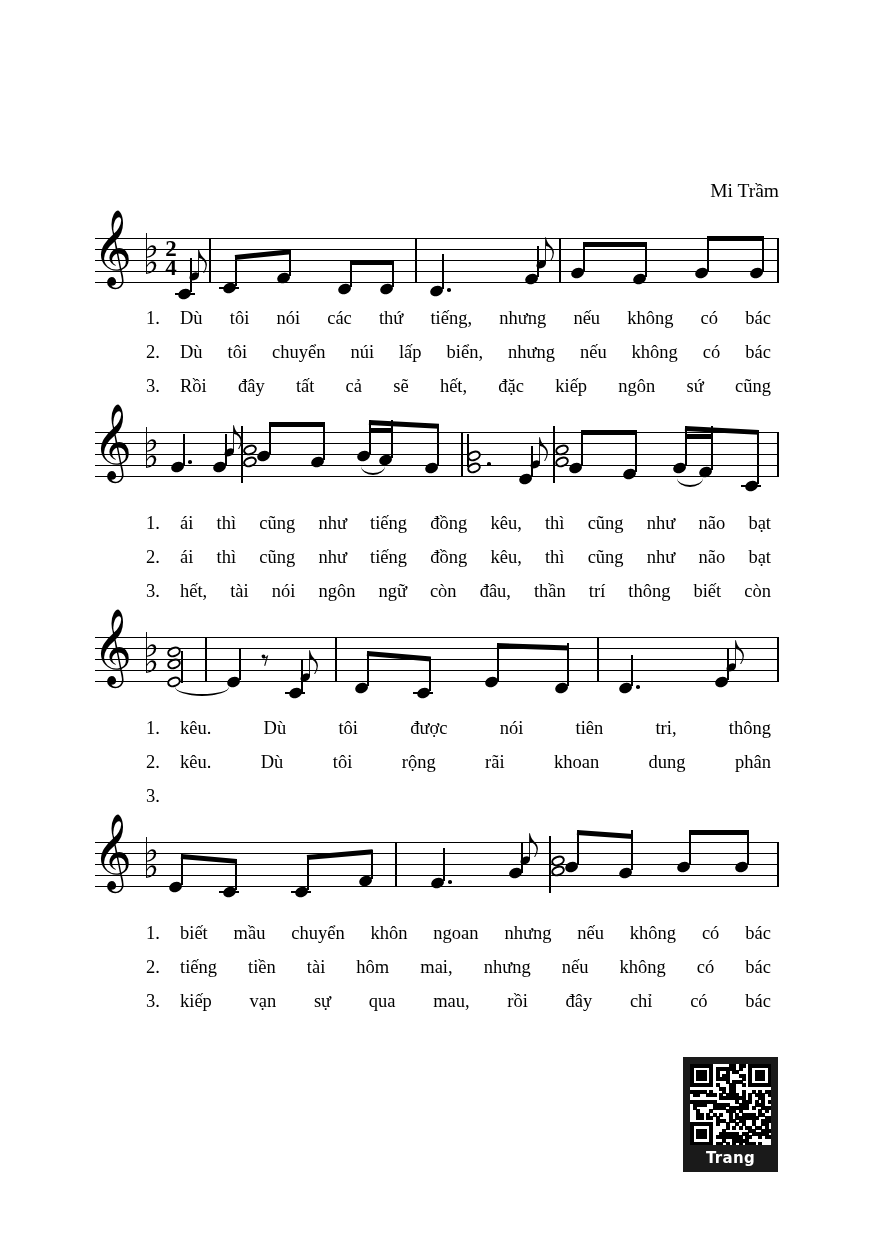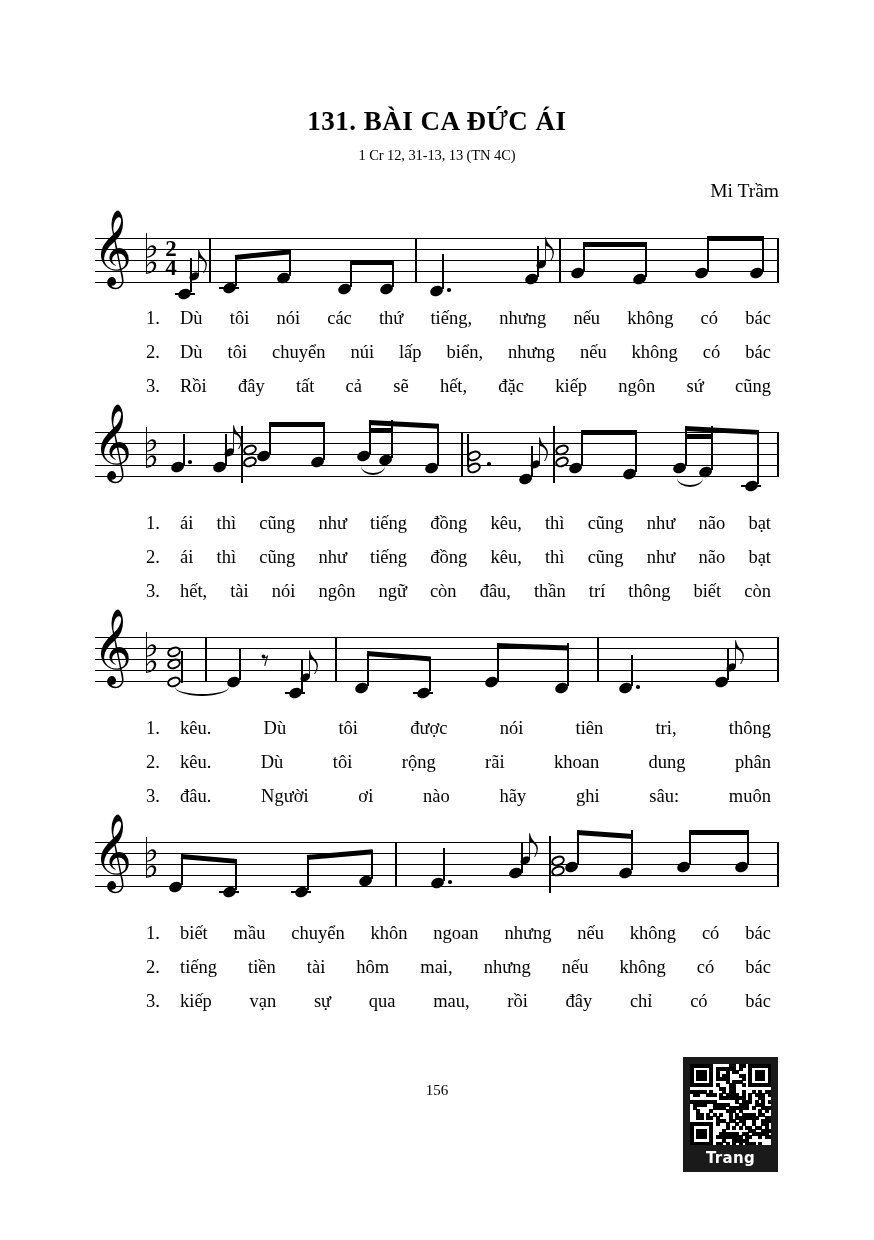--- a/index.html
+++ b/index.html
@@ -191,22 +191,20 @@
     font-weight: bold;
     font-size: 15px;
     letter-spacing: 0.3px;
   }
 </style>
 </head>
 <body>
 
 <div class="page">
 
-  <div class="title">131. BÀI CA ĐỨC ÁI</div>
-  <div class="subtitle">1 Cr 12, 31-13, 13 (TN 4C)</div>
   <div class="composer">Mi Trầm</div>
 
   <div class="system" style="top:238px;">
     <div class="staff">
       <div class="line l0"></div>
       <div class="line l1"></div>
       <div class="line l2"></div>
       <div class="line l3"></div>
       <div class="line l4"></div>
 
@@ -523,30 +521,20 @@
           <span>tôi</span>
           <span>rộng</span>
           <span>rãi</span>
           <span>khoan</span>
           <span>dung</span>
           <span>phân</span>
         </span>
       </div>
       <div class="lyric-row">
         <span class="lyric-num">3.</span>
-        <span class="lyric-words">
-          <span>đâu.</span>
-          <span>Người</span>
-          <span>ơi</span>
-          <span>nào</span>
-          <span>hãy</span>
-          <span>ghi</span>
-          <span>sâu:</span>
-          <span>muôn</span>
-        </span>
       </div>
     </div>
 
   <div class="system" style="top:842px;">
     <div class="staff">
       <div class="line l0"></div>
       <div class="line l1"></div>
       <div class="line l2"></div>
       <div class="line l3"></div>
       <div class="line l4"></div>
@@ -640,21 +628,20 @@
           <span>mau,</span>
           <span>rồi</span>
           <span>đây</span>
           <span>chỉ</span>
           <span>có</span>
           <span>bác</span>
         </span>
       </div>
     </div>
 
-  <div class="pagenum">156</div>
 
   <div class="qr-badge">
     <div class="qr-matrix" id="qr-matrix">
         <div class="qr-cell" style="left: 0px; top: 0px; width: 4px; height: 4px;"></div>
         <div class="qr-cell" style="left: 3.24px; top: 0px; width: 4px; height: 4px;"></div>
         <div class="qr-cell" style="left: 6.48px; top: 0px; width: 4px; height: 4px;"></div>
         <div class="qr-cell" style="left: 9.72px; top: 0px; width: 4px; height: 4px;"></div>
         <div class="qr-cell" style="left: 12.96px; top: 0px; width: 4px; height: 4px;"></div>
         <div class="qr-cell" style="left: 16.2px; top: 0px; width: 4px; height: 4px;"></div>
         <div class="qr-cell" style="left: 19.44px; top: 0px; width: 4px; height: 4px;"></div>

